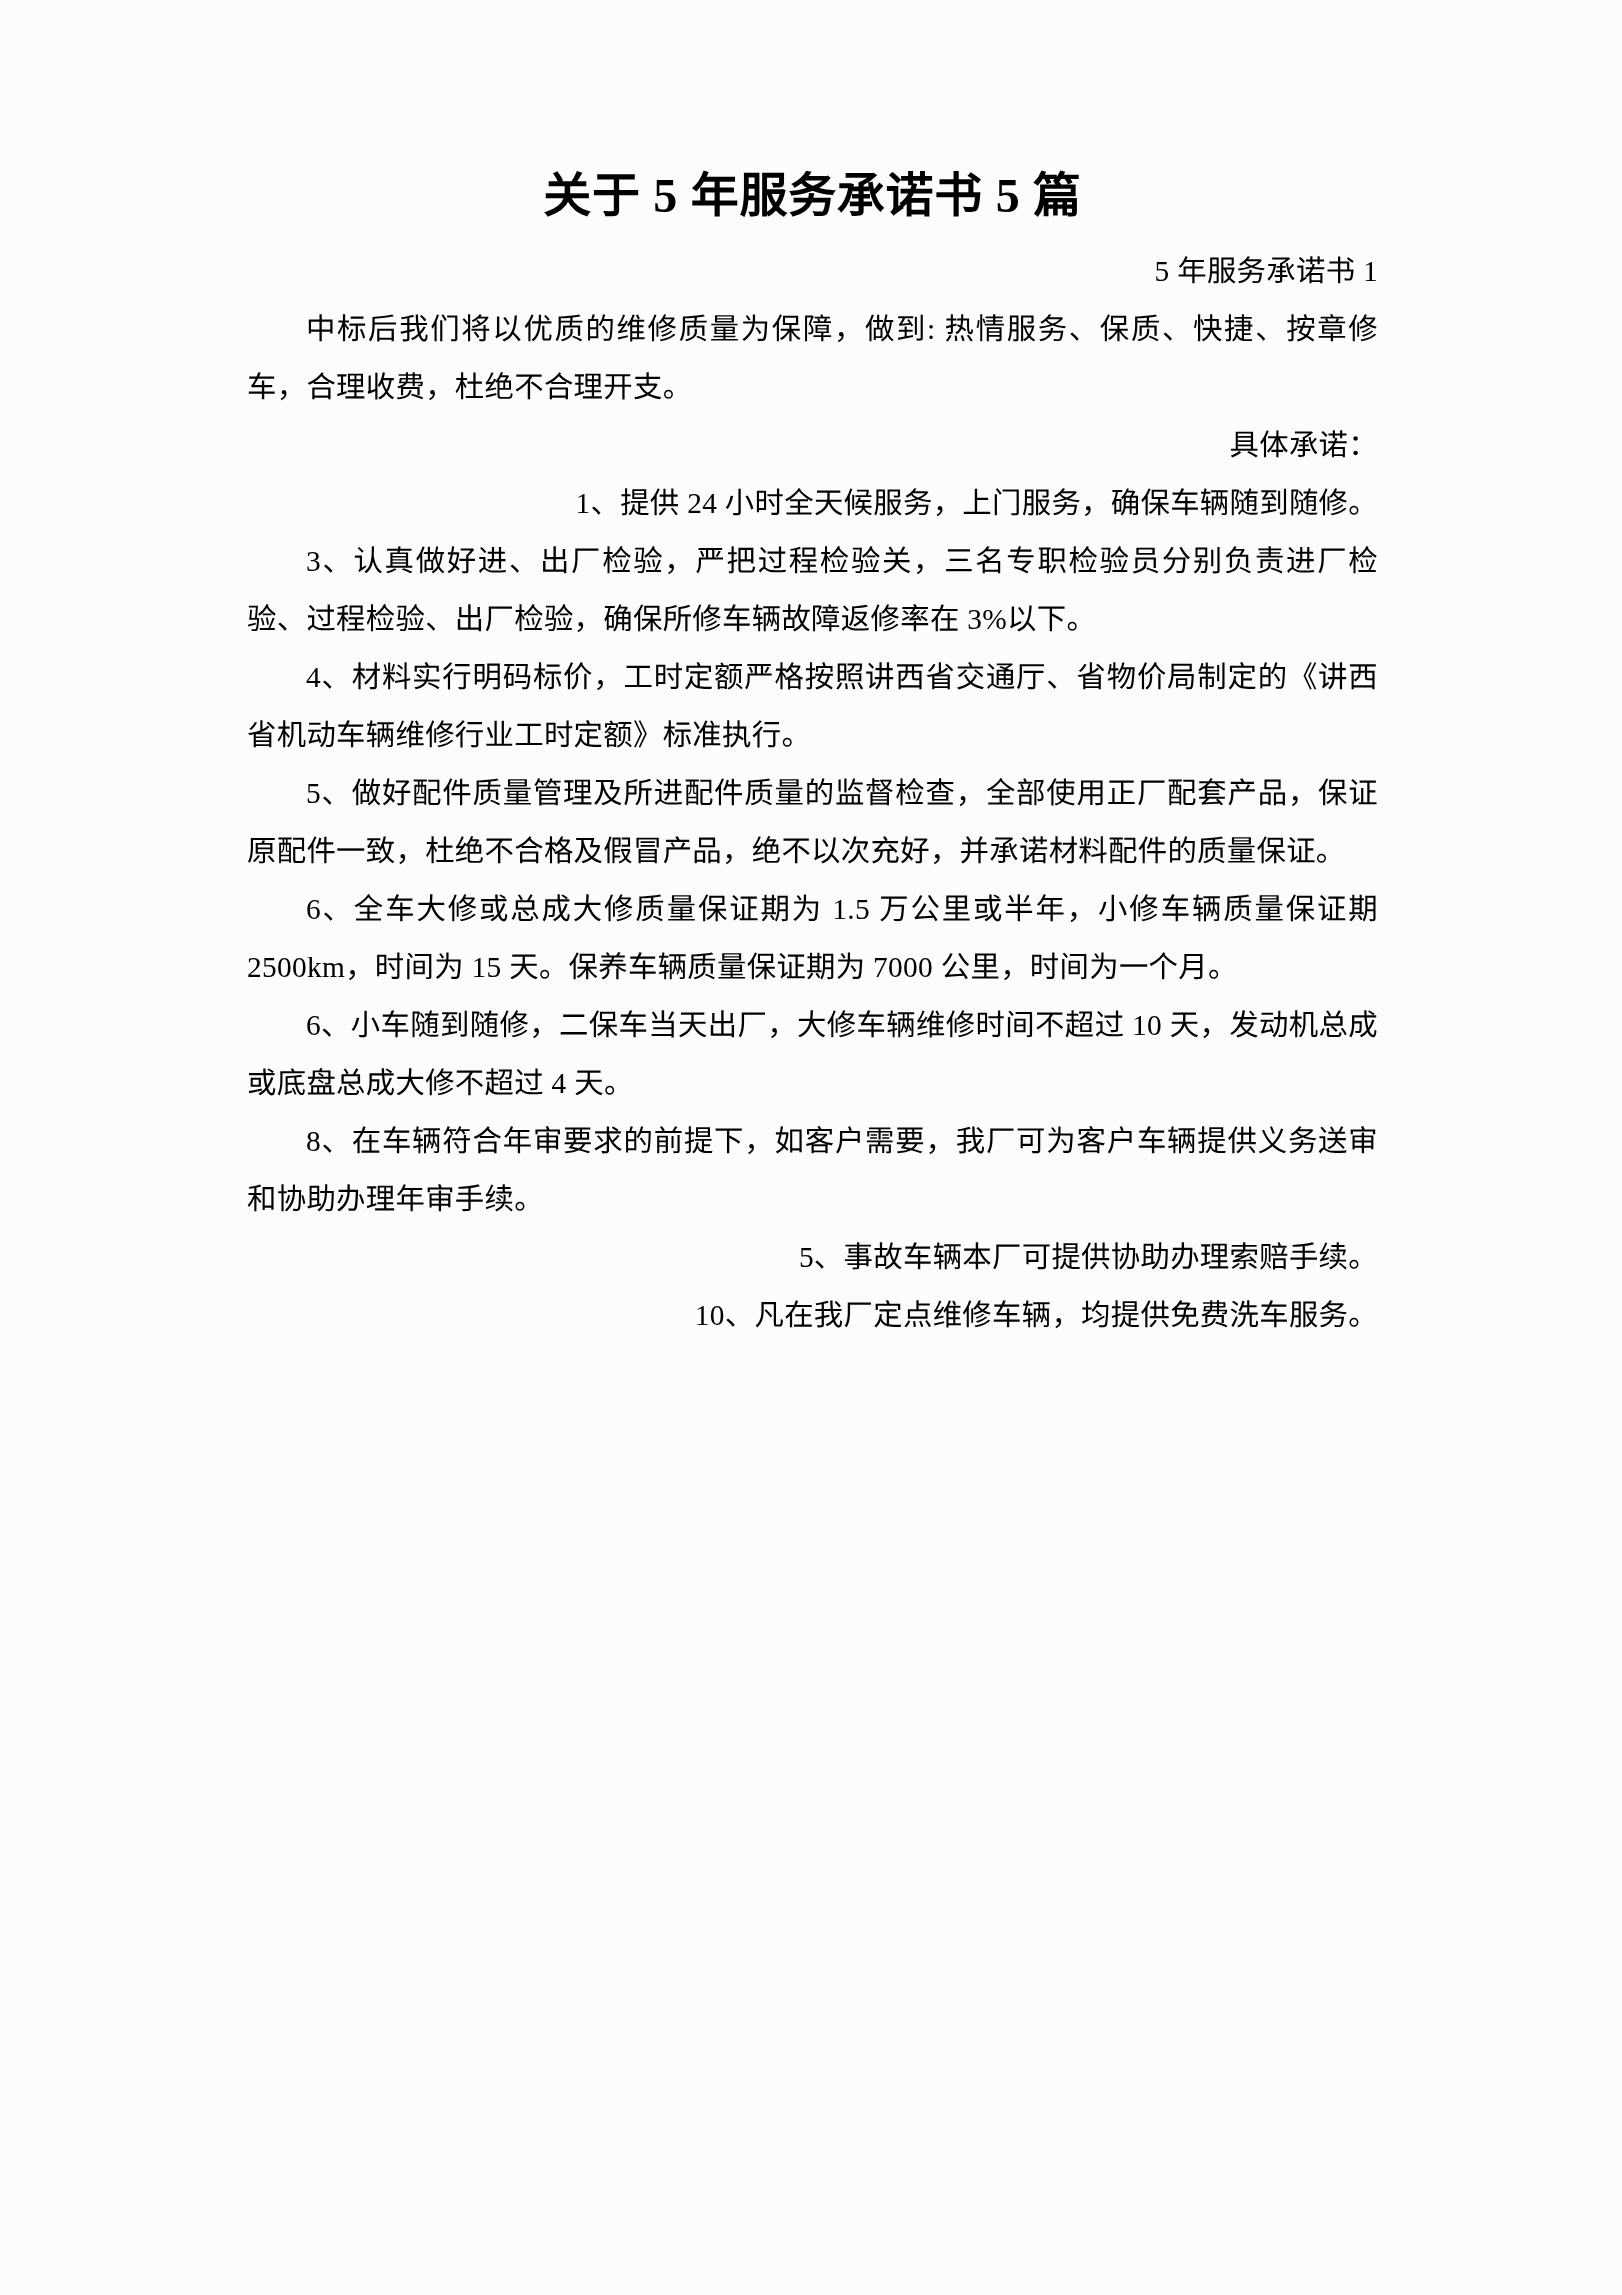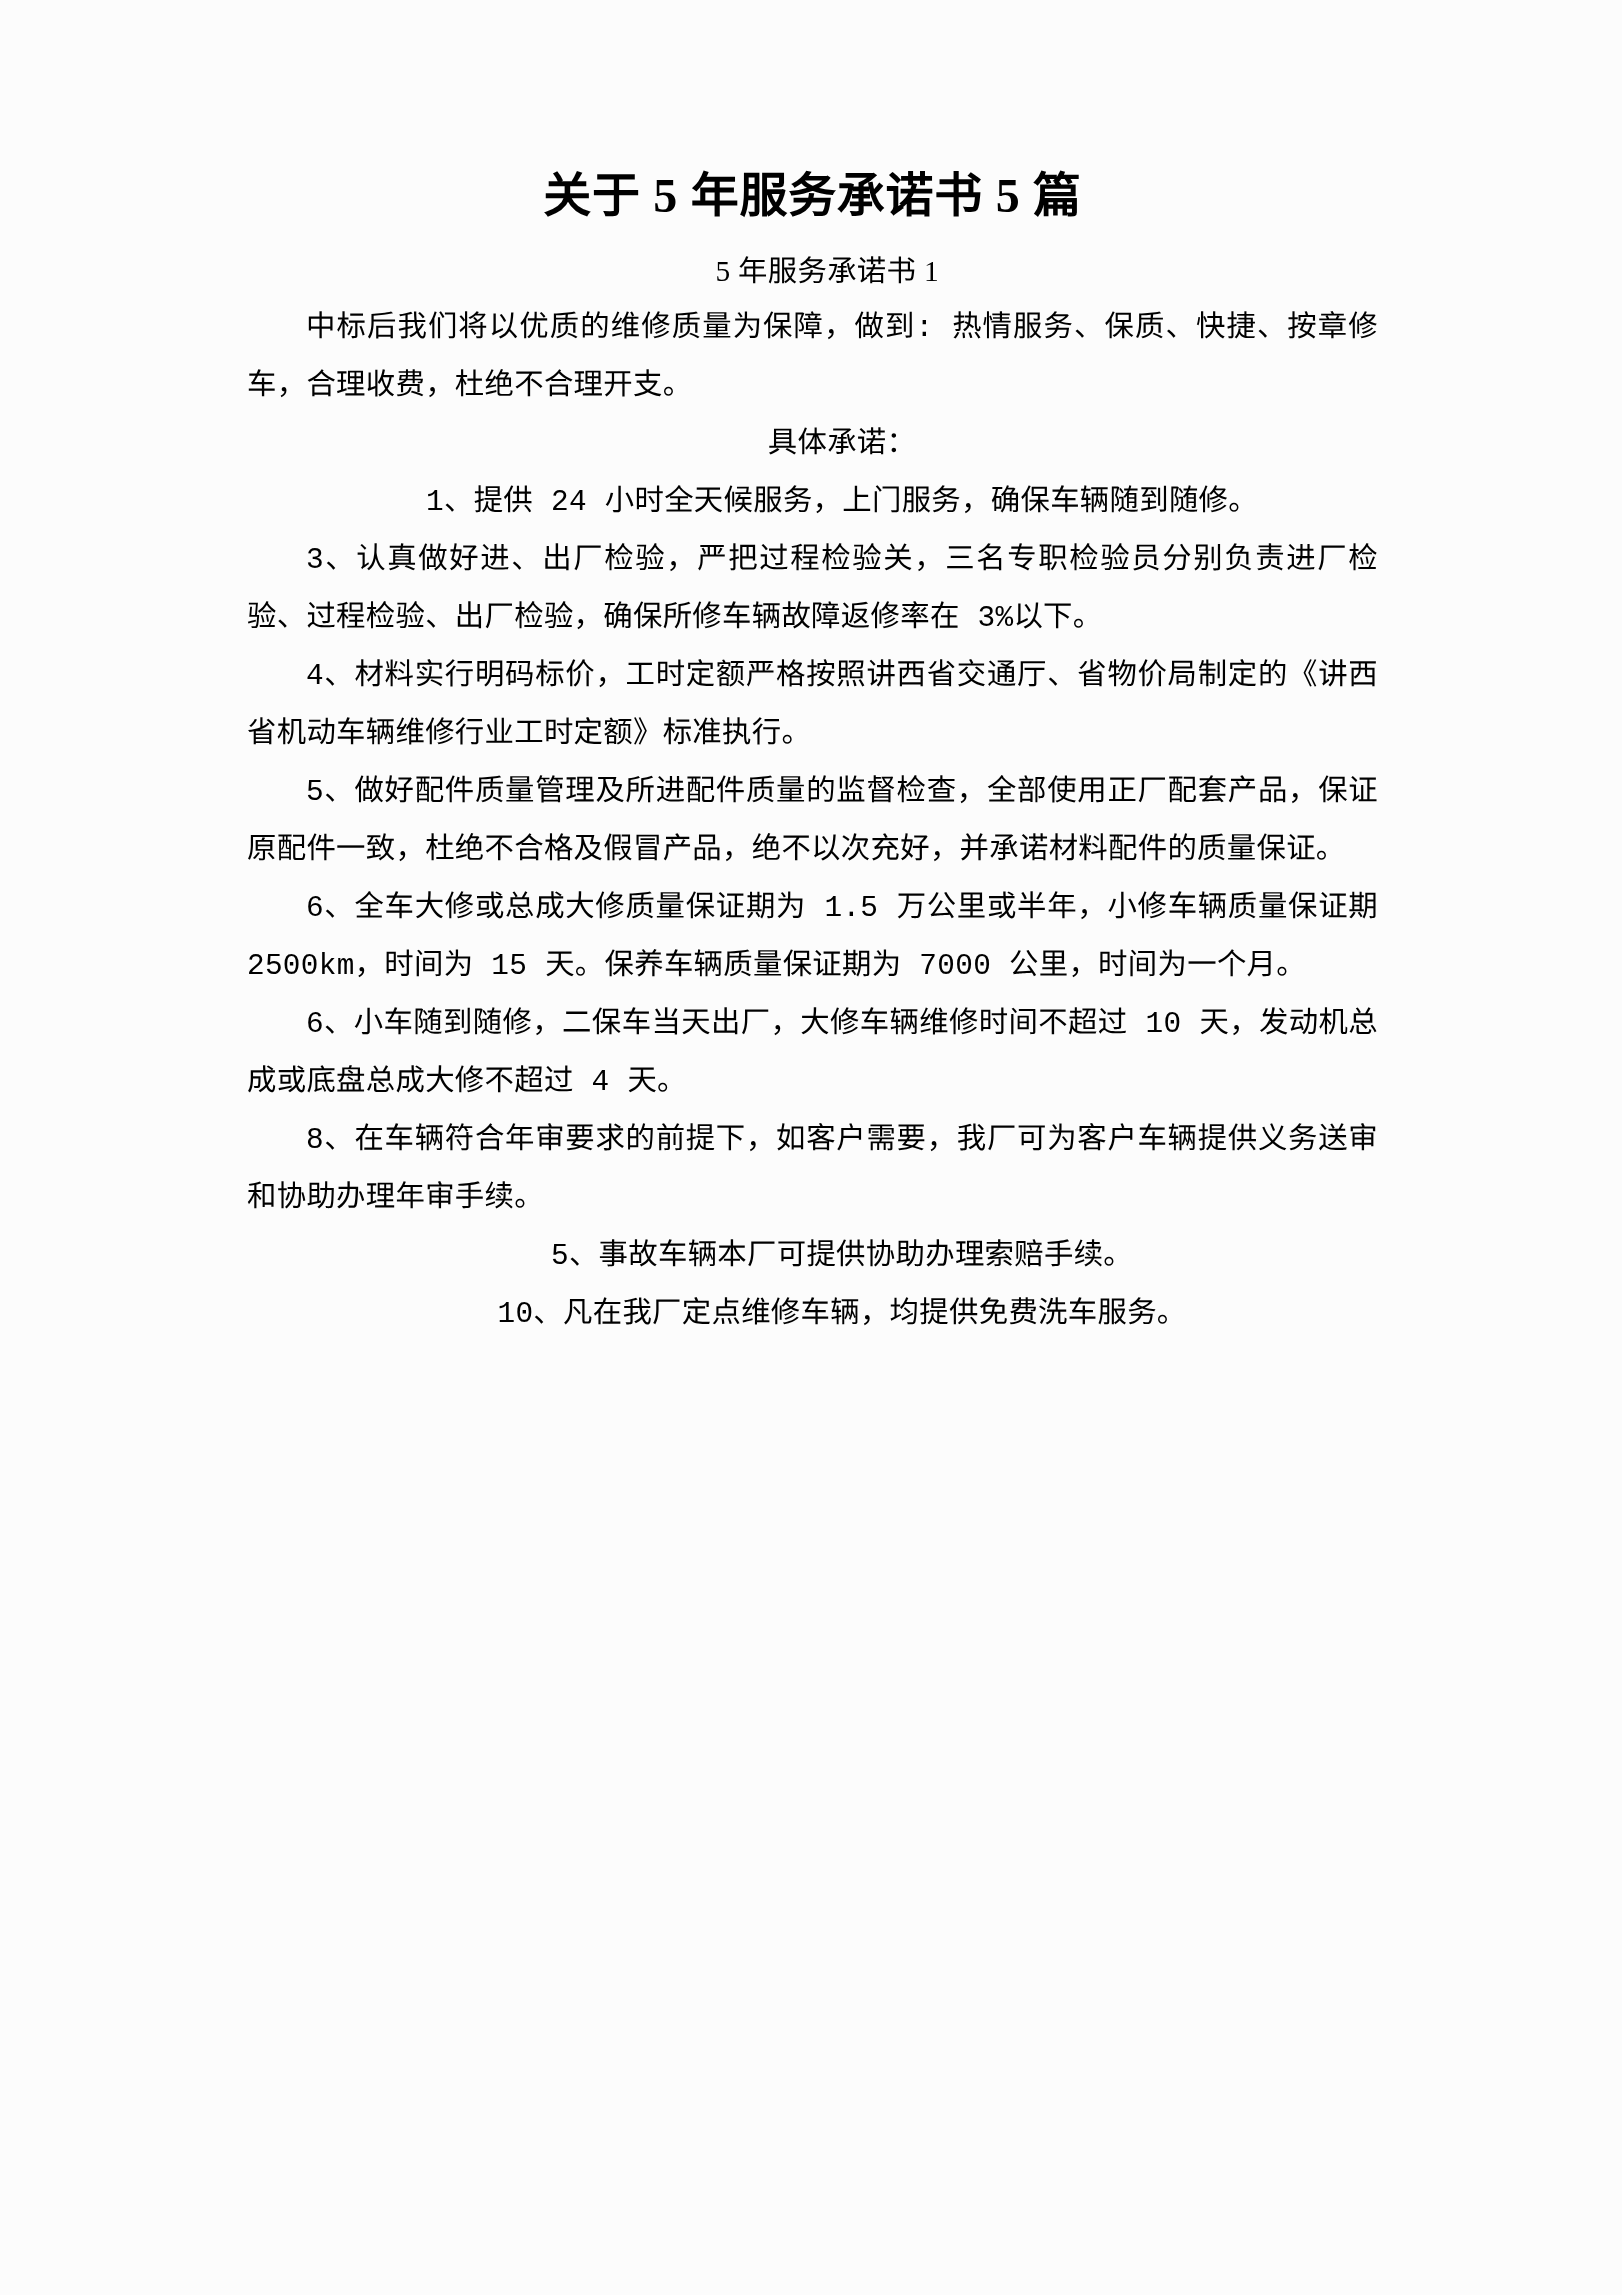--- a/index.html
+++ b/index.html
@@ -47,25 +47,24 @@
     letter-spacing: 0.3px;
     font-family: "Liberation Serif", "DejaVu Serif", serif;
   }
 
   .para.indent-1 {
     text-indent: 29.4px;
   }
 
   .para.indent-2 {
     text-indent: 59px;
-    font-family: Liberation Mono, monospace;
   }
 
   .para.no-justify {
-    text-align: center;
+    text-align: right;
   }
 </style>
 </head>
 <body>
 
 <div class="page">
 
   <div class="doc-body">
 
     <h1 class="doc-title">关于 5 年服务承诺书 5 篇</h1>

